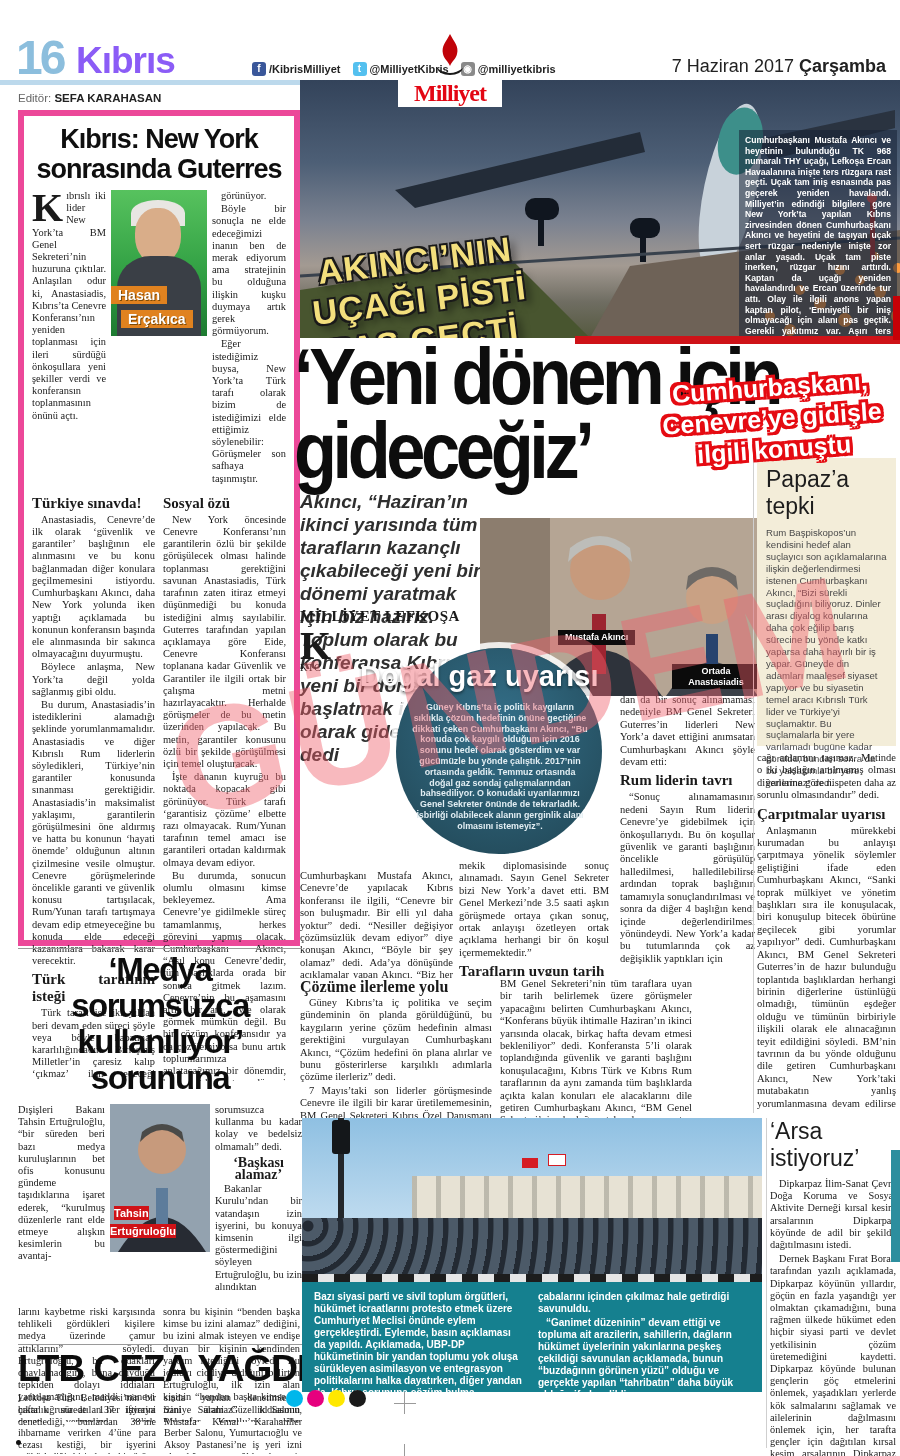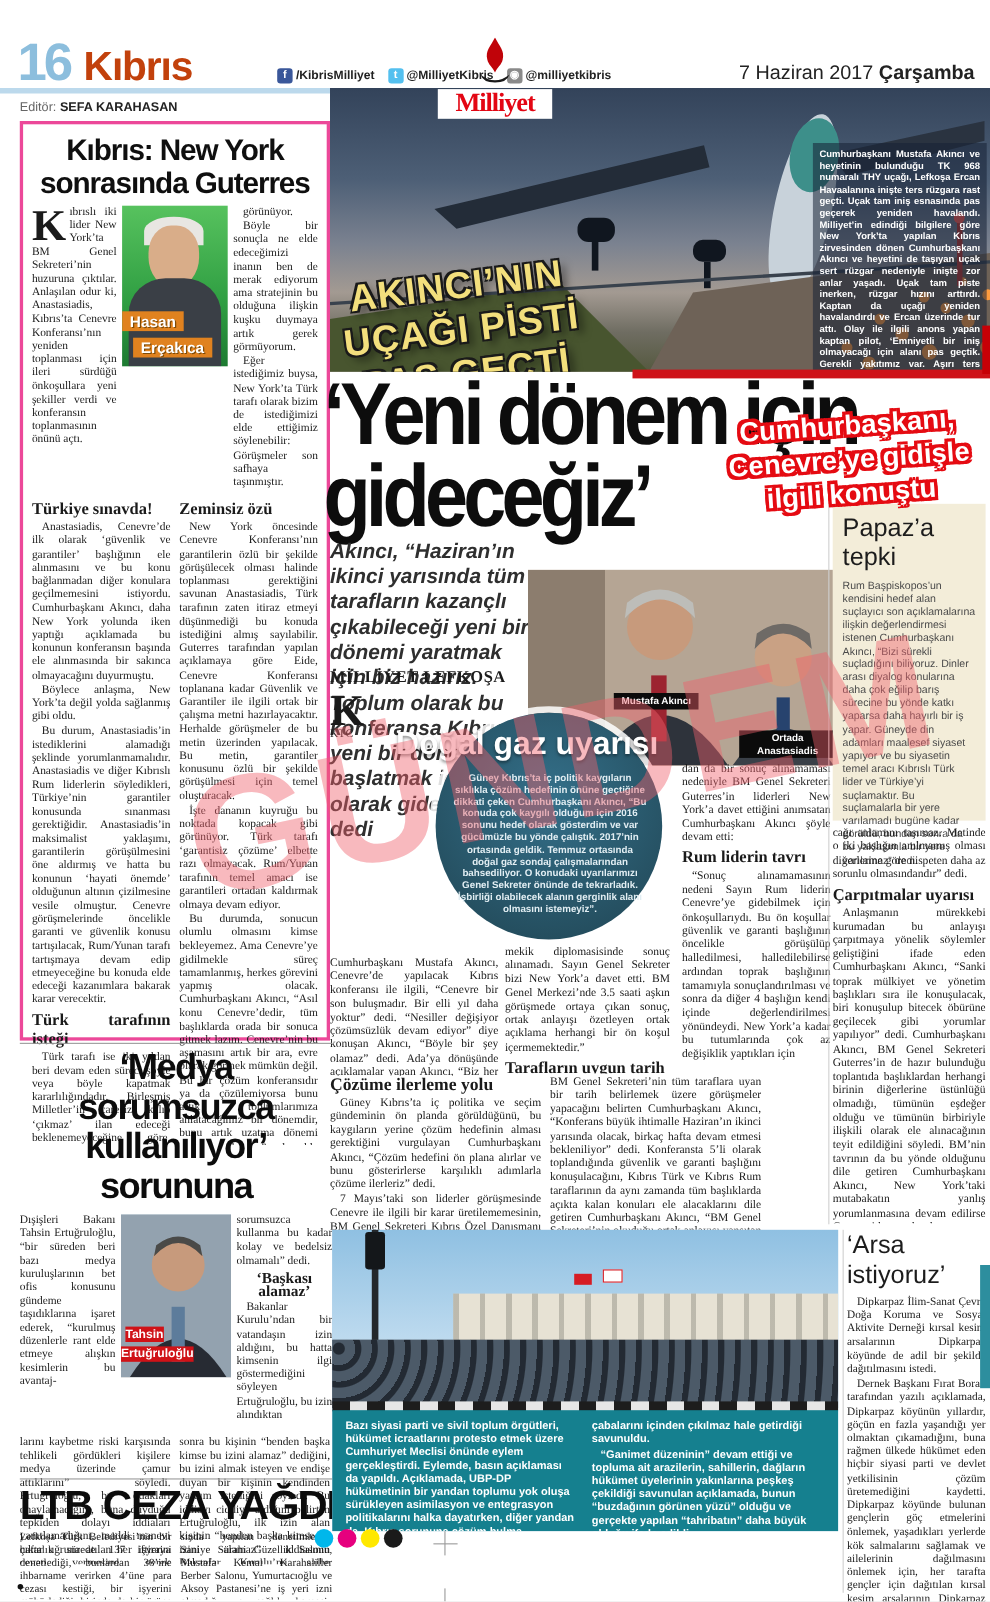--- a/index.html
+++ b/index.html
@@ -5,34 +5,34 @@
   html,body{margin:0;padding:0;background:#e9e9e9;}
   #page{position:relative;width:900px;height:1456px;background:#fff;overflow:hidden;
         font-family:"Liberation Serif",serif;color:#1a1a1a;}
   .abs{position:absolute;}
   .sans{font-family:"Liberation Sans",sans-serif;}
   .serifbody{font-size:10.5px;line-height:12.4px;text-align:justify;}
   .para{text-indent:9px;margin:0 0 1px 0;}
   .subhead{font-weight:700;font-size:15px;line-height:17px;margin:4px 0 2px 0;text-indent:0;}
   
   .hdr-pageno{left:16px;top:30px;font-weight:700;font-size:48px;color:#8cbedd;letter-spacing:-3px;}
-  .hdr-section{left:76px;top:40px;font-weight:700;font-size:37px;color:#c2410c;letter-spacing:-1px;text-align:right;}
+  .hdr-section{left:76px;top:40px;font-weight:700;font-size:37px;color:#8b5cf6;letter-spacing:-1px;text-align:right;}
   .socials{left:252px;top:62px;display:flex;gap:12px;align-items:center;font-weight:700;font-size:11px;color:#222;}
   .soc{display:flex;gap:3px;align-items:center;}
   .soc .ic{display:inline-block;width:14px;height:14px;border-radius:3px;color:#fff;font-size:10px;
            font-weight:700;text-align:center;line-height:14px;}
   .ic-fb{background:#3a579a;} .ic-tw{background:#54c0ef;} .ic-ig{background:#8a8a8a;}
   .brand{left:398px;top:34px;width:104px;text-align:center;z-index:8;}
   .brand-name{font-weight:700;font-size:24px;color:#e30613;letter-spacing:-1px;background:#fff;padding:0 14px;}
   .hdr-date{right:14px;top:56px;font-size:18px;color:#222;}
   .hdr-rule{left:0;top:80px;width:900px;height:5px;background:#bcd9ec;}
   .editor{left:18px;top:92px;font-size:11.5px;color:#666;}
   .editor b{color:#222;}
   
-  .hasanbox{left:18px;top:110px;width:282px;height:836px;border:3px solid #ec4899;padding:6px 8px;box-sizing:border-box;}
+  .hasanbox{left:18px;top:110px;width:282px;height:836px;border:6px solid #ec4899;padding:6px 8px;box-sizing:border-box;}
   .hasan-title{font-weight:700;font-size:27px;line-height:30px;text-align:center;color:#0f0f0f;letter-spacing:-1px;margin:2px 0 6px 0;}
   .hasan-row{display:flex;gap:5px;}
   .hasan-c{width:84px;font-size:10.4px;line-height:12.2px;text-align:justify;}
   .hasan-photo{position:relative;width:96px;height:146px;flex:0 0 96px;
      background:linear-gradient(180deg,#57c25e 0%,#2f9e42 60%,#1d7a31 100%);overflow:hidden;}
   .face{position:absolute;left:24px;top:18px;width:46px;height:56px;border-radius:45% 45% 48% 48%;background:#d9ad89;}
   .hair{position:absolute;left:20px;top:10px;width:54px;height:26px;border-radius:50% 50% 0 0;background:#e8e6e2;}
   .suit{position:absolute;left:6px;top:66px;width:84px;height:80px;border-radius:40% 40% 0 0;background:#3a3f46;}
   .name-tag{position:absolute;left:0;width:auto;background:#e0821f;color:#fff;font-weight:700;
      font-size:14px;padding:1px 7px;font-family:"Liberation Sans",sans-serif;text-shadow:1px 1px 0 #7c4a08;}
@@ -248,21 +248,21 @@
     <div class="hasan-cols">
       <div class="hasan-col">
         <div class="subhead">Türkiye sınavda!</div>
         <p class="para">Anastasiadis, Cenevre’de ilk olarak ‘güvenlik ve garantiler’ başlığının ele alınmasını ve bu konu bağlanmadan diğer konulara geçilmemesini istiyordu. Cumhurbaşkanı Akıncı, daha New York yolunda iken yaptığı açıklamada bu konunun konferansın başında ele alınmasında bir sakınca olmayacağını duyurmuştu.</p>
         <p class="para">Böylece anlaşma, New York’ta değil yolda sağlanmış gibi oldu.</p>
         <p class="para">Bu durum, Anastasiadis’in istediklerini alamadığı şeklinde yorumlanmamalıdır. Anastasiadis ve diğer Kıbrıslı Rum liderlerin söyledikleri, Türkiye’nin garantiler konusunda sınanması gerektiğidir. Anastasiadis’in maksimalist yaklaşımı, garantilerin görüşülmesini öne aldırmış ve hatta bu konunun ‘hayati önemde’ olduğunun altının çizilmesine vesile olmuştur. Cenevre görüşmelerinde öncelikle garanti ve güvenlik konusu tartışılacak, Rum/Yunan tarafı tartışmaya devam edip etmeyeceğine bu konuda elde edeceği kazanımlara bakarak karar verecektir.</p>
         <div class="subhead">Türk tarafının isteği</div>
         <p class="para">Türk tarafı ise iki yıldan beri devam eden süreci şöyle veya böyle kapatmak kararlılığındadır. Birleşmiş Milletler’in çaresiz kalıp ‘çıkmaz’ ilan edeceği beklenemeyeceğine göre, görüşmeleri son aşama olduğu umulan uluslararası konferansa kadar götürmek ve bu konferansta ‘olumlu veya olumsuz’ olarak sonuçlanmasını ummak bir yöntem olarak benimsenmiş</p>
       </div>
       <div class="hasan-col">
-        <div class="subhead">Zeminsiz özü</div>
+        <div class="subhead">Sosyal özü</div>
         <p class="para">New York öncesinde Cenevre Konferansı’nın garantilerin özlü bir şekilde görüşülecek olması halinde toplanması gerektiğini savunan Anastasiadis, Türk tarafının zaten itiraz etmeyi düşünmediği bu konuda istediğini almış sayılabilir. Guterres tarafından yapılan açıklamaya göre Eide, Cenevre Konferansı toplanana kadar Güvenlik ve Garantiler ile ilgili ortak bir çalışma metni hazırlayacaktır. Herhalde görüşmeler de bu metin üzerinden yapılacak. Bu metin, garantiler konusunu özlü bir şekilde görüşülmesi için temel oluşturacak.</p>
         <p class="para">İşte dananın kuyruğu bu noktada kopacak gibi görünüyor. Türk tarafı ‘garantisiz çözüme’ elbette razı olmayacak. Rum/Yunan tarafının temel amacı ise garantileri ortadan kaldırmak olmaya devam ediyor.</p>
         <p class="para">Bu durumda, sonucun olumlu olmasını kimse bekleyemez. Ama Cenevre’ye gidilmekle süreç tamamlanmış, herkes görevini yapmış olacak. Cumhurbaşkanı Akıncı, “Asıl konu Cenevre’dedir, tüm başlıklarda orada bir sonuca gitmek lazım. Cenevre’nin bu aşamasını artık bir ara, evre olarak görmek mümkün değil. Bu bir çözüm konferansıdır ya da çözülemiyorsa bunu artık toplumlarımıza anlatacağımız bir dönemdir, bunu artık uzatma dönemi geride kalmıştır” demekle bunu yeterince açık bir şekilde izah etmiştir zaten.</p>
 
       </div>
     </div>
   </div>
 
   <div class="abs hl">
     <div>‘Yeni dönem için</div>
@@ -356,21 +356,21 @@
           <path d="M30 38 Q52 14 74 38 L72 28 Q52 12 32 28 Z" fill="#4a4a48"></path>
           <path d="M8 148 Q52 78 96 148 Z" fill="#272b33"></path>
           <rect x="46" y="84" width="12" height="50" fill="#5d7c9b"></rect>
         </svg>
         <span class="red-tag" style="left:4px;top:102px;">Tahsin</span>
         <span class="red-tag" style="left:0px;top:120px;">Ertuğruloğlu</span>
       </div>
       <div class="medya-cnar">
         <p class="para" style="text-indent:0;">sorumsuzca kullanma bu kadar kolay ve bedelsiz olmamalı” dedi.</p>
         <div class="medya-sub">‘Başkası alamaz’</div>
-        <p class="para">Bakanlar Kurulu’ndan bir vatandaşın izin aldığını, bu hatta kimsenin ilgi göstermediğini söyleyen Ertuğruloğlu, bu izin alındıktan</p>
+        <p class="para">Bakanlar Kurulu’ndan bir vatandaşın izin işyerini, bu konuya kimsenin ilgi göstermediğini söyleyen Ertuğruloğlu, bu izin alındıktan</p>
       </div>
     </div>
     <div class="medya-cols">
       <div class="medya-col">
         <span>larını kaybetme riski karşısında tehlikeli gördükleri kişilere medya üzerinde çamur attıklarını” söyledi. Ertuğruloğlu, bu odakları onaylamadığını, buna duyduğu tepkiden dolayı iddiaları yanıtlamadığını, maddi manevi çıkar uğruna atılan her iftiraya cevap vermesine gerek olmadığını, bakan ve milletvekillerinin daha önemli işleri olduğunu belirtti. Bet ofisinin gizli ortağı olduğuna ilişkin iddiaların gerçeği yansıtmadığını dile getiren Ertuğruloğlu, siyasetçiye duyulan güvenin zedelenmesi nedeniyle halkın iddialara daha kolay inandığını söyledi. Meclis’te konuşan Ertuğruloğlu, “İnsanları şaibelendirme, medyayı</span>
       </div>
       <div class="medya-col">
         <span>sonra bu kişinin “benden başka kimse bu izini alamaz” dediğini, bu izini almak isteyen ve endişe duyan bir kişinin kendinden yardım istediğini söyledi. Bu iddiayı ciddiye aldığını belirten Ertuğruloğlu, ilk izin alan kişinin “benden başka kimse bu izini alamaz” iddiasının Bakanlar Kurulu’nu şaibe altında bırakacağından kendisinin, izin almak isteyen ikinci kişiye izin alınması konusunda yardım ettiğini kaydetti. Ertuğruloğlu, daha sonra ilk izni alan kişinin başka kimsenin izin almaması için çalıştığını ve bu nedenle kendisinin ortak olduğu yönünde iddialar ortaya attığını söyledi.</span>
         
       </div>

